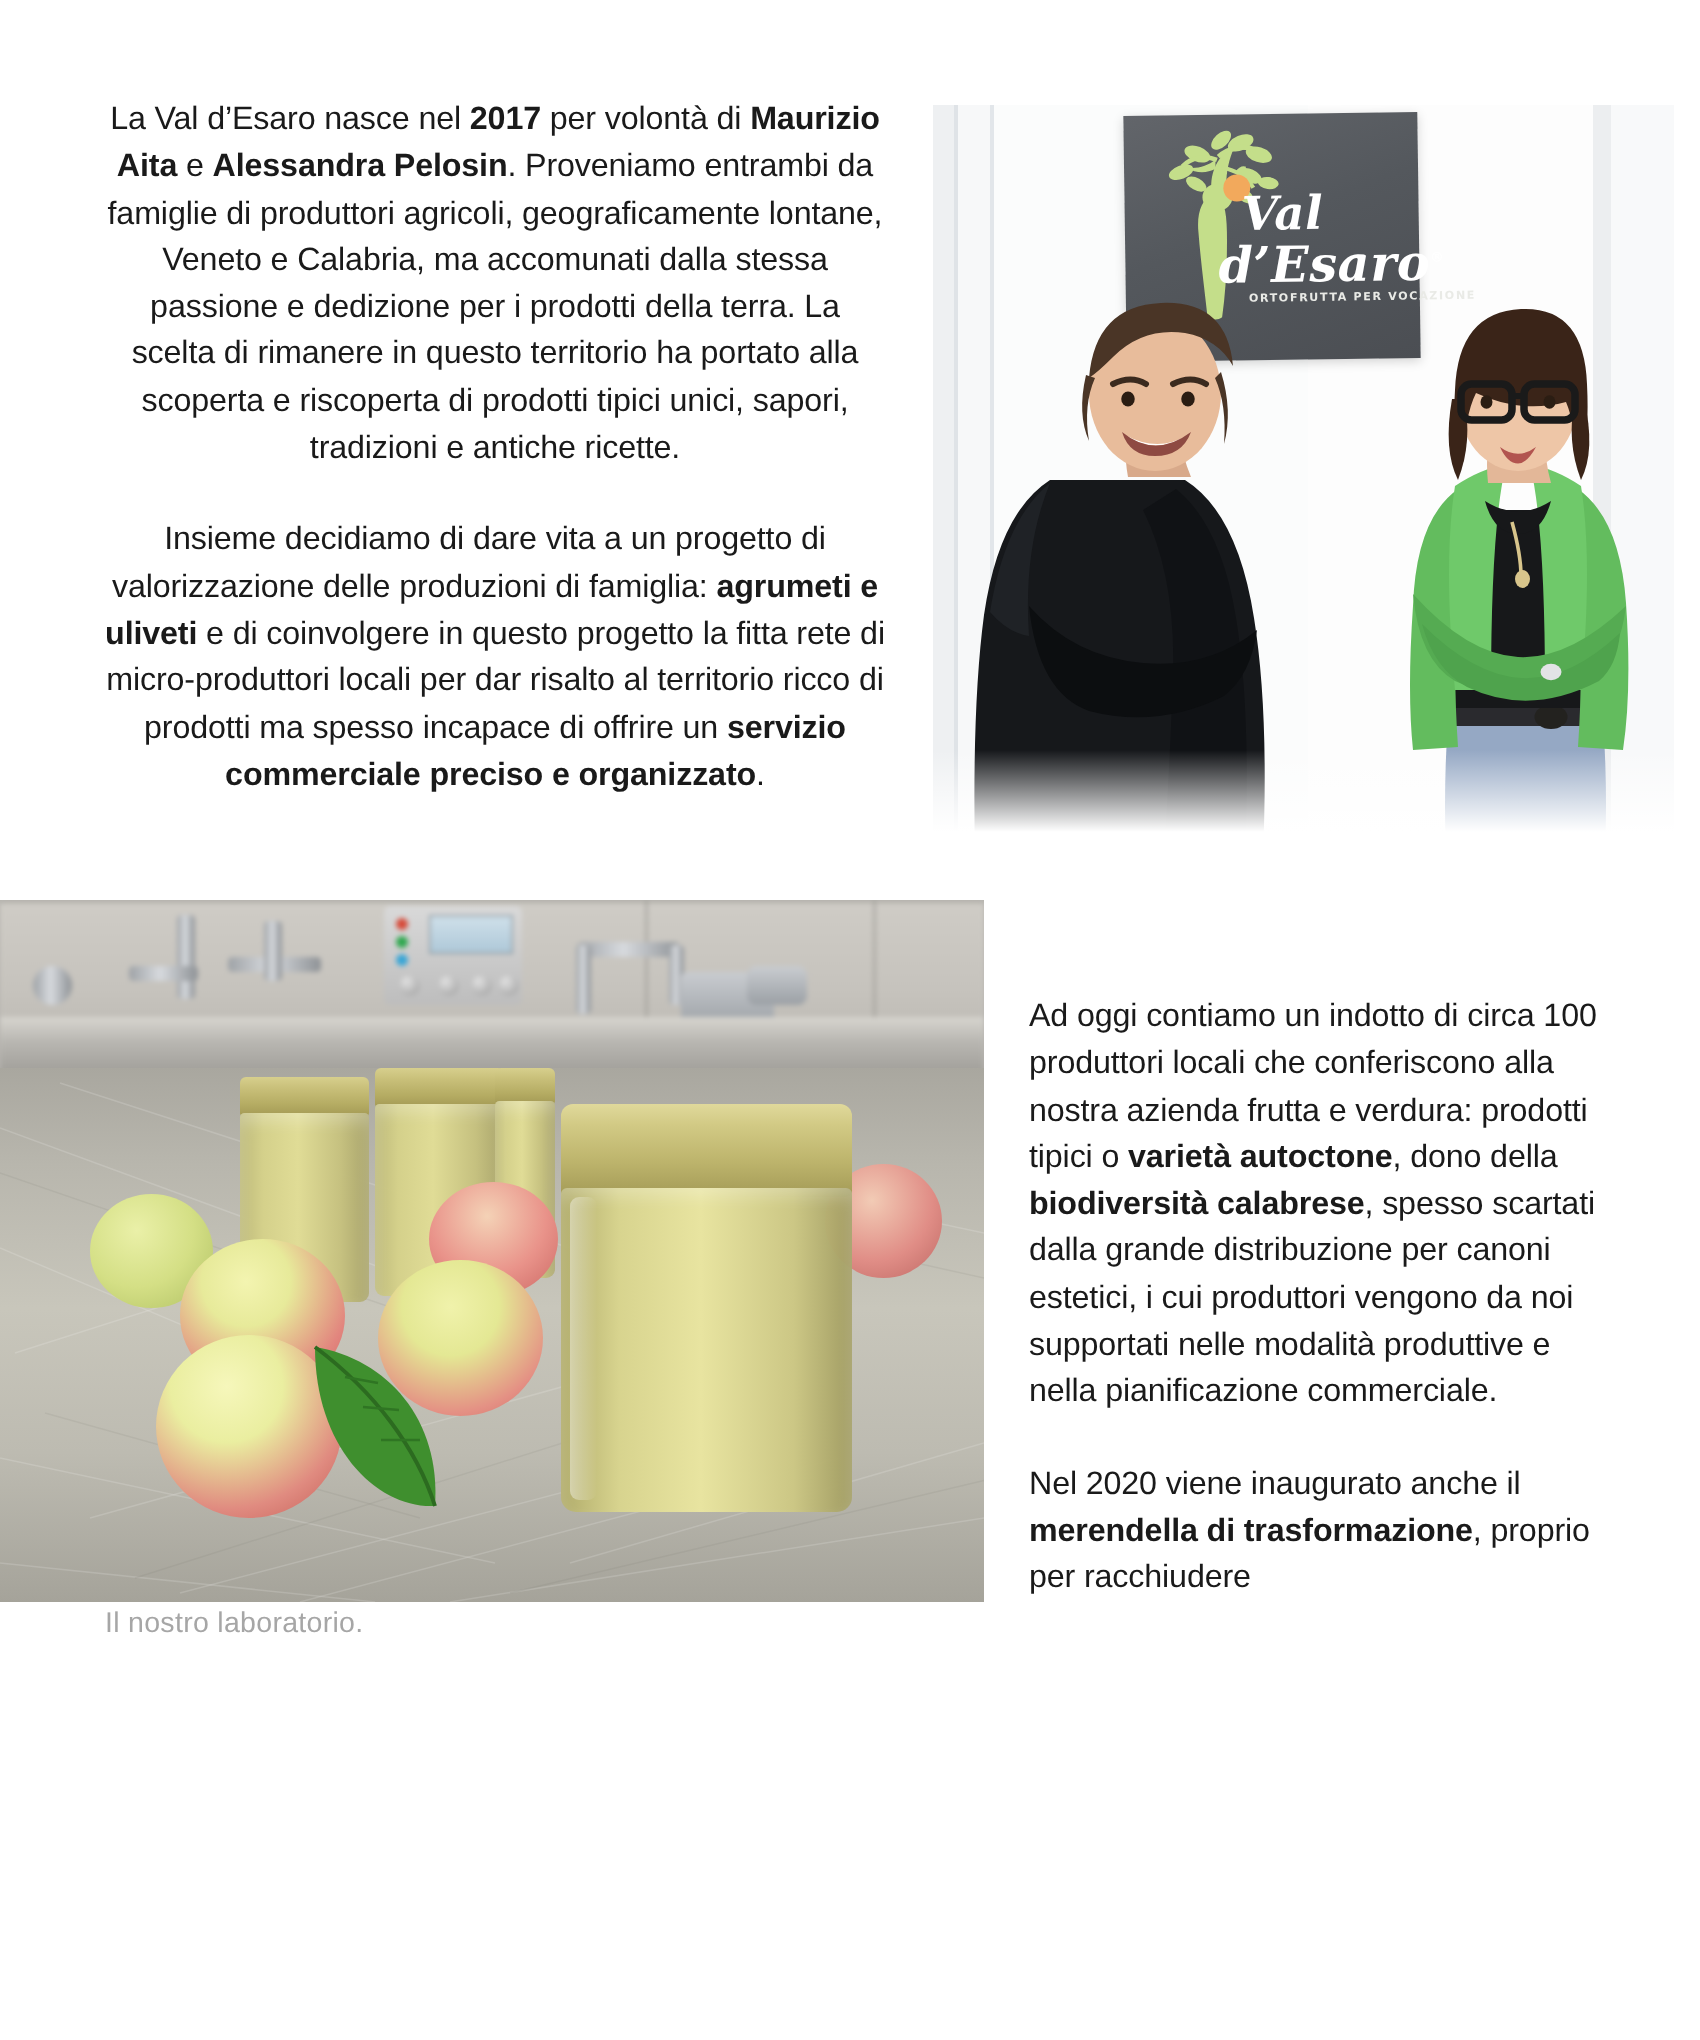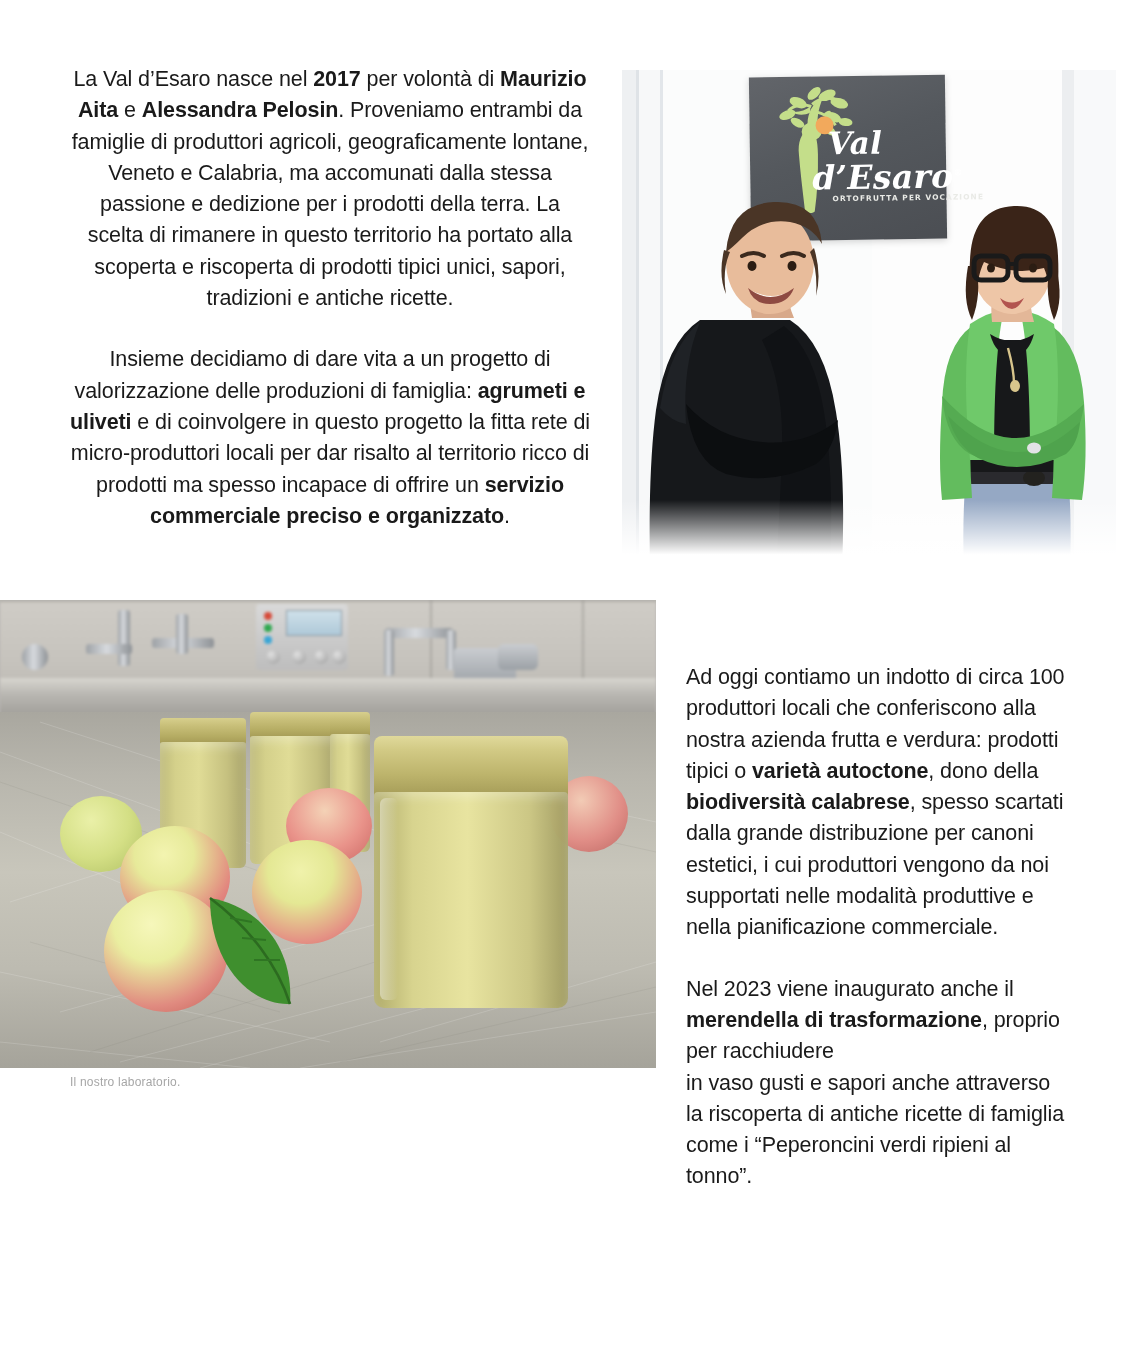--- a/index.html
+++ b/index.html
@@ -40,21 +40,21 @@
   .b { font-weight: bold; }
 
   
   .caption {
     position: absolute;
     left: 70px;
     top: 1070px;
     width: 560px;
   }
   .caption .cap-line {
-    font-size: 12px;
+    font-size: 19px;
     line-height: 25px;
     color: #a6a6a6;
     font-weight: 300;
     letter-spacing: 0.2px;
   }
   .caption .cap-line.second { font-size: 17.5px; color: #b0b0b0; }
 
   
   .photo-founders {
     position: absolute;
@@ -386,14 +386,14 @@
          border-radius:6px;"></div>
   </div>
 </figure>
 
 <figcaption class="caption">
   <div class="cap-line">Il nostro laboratorio.</div>
 </figcaption>
 
 <div class="col-right-bottom">
   <p class="body-par"><span>Ad oggi contiamo un indotto di circa 100 produttori locali che conferiscono alla nostra azienda frutta e verdura: prodotti tipici o </span><span class="b">varietà autoctone</span><span>, dono della </span><span class="b">biodiversità calabrese</span><span>, spesso scartati dalla grande distribuzione per canoni estetici, i cui produttori vengono da noi supportati nelle modalità produttive e nella pianificazione commerciale.</span></p>
-  <p class="body-par"><span>Nel 2023 viene inaugurato anche il </span><span class="b">merendella di trasformazione</span><span>, proprio per racchiudere</span><br><span>in vaso gusti e sapori anche attraverso la riscoperta di antiche ricette di famiglia come i “Peperoncini verdi ripieni al tonno”.</span></p>
+  <p class="body-par"><span>Nel 2020 viene inaugurato anche il </span><span class="b">merendella di trasformazione</span><span>, proprio per racchiudere</span><br></p>
 </div>
 
 </body></html>

